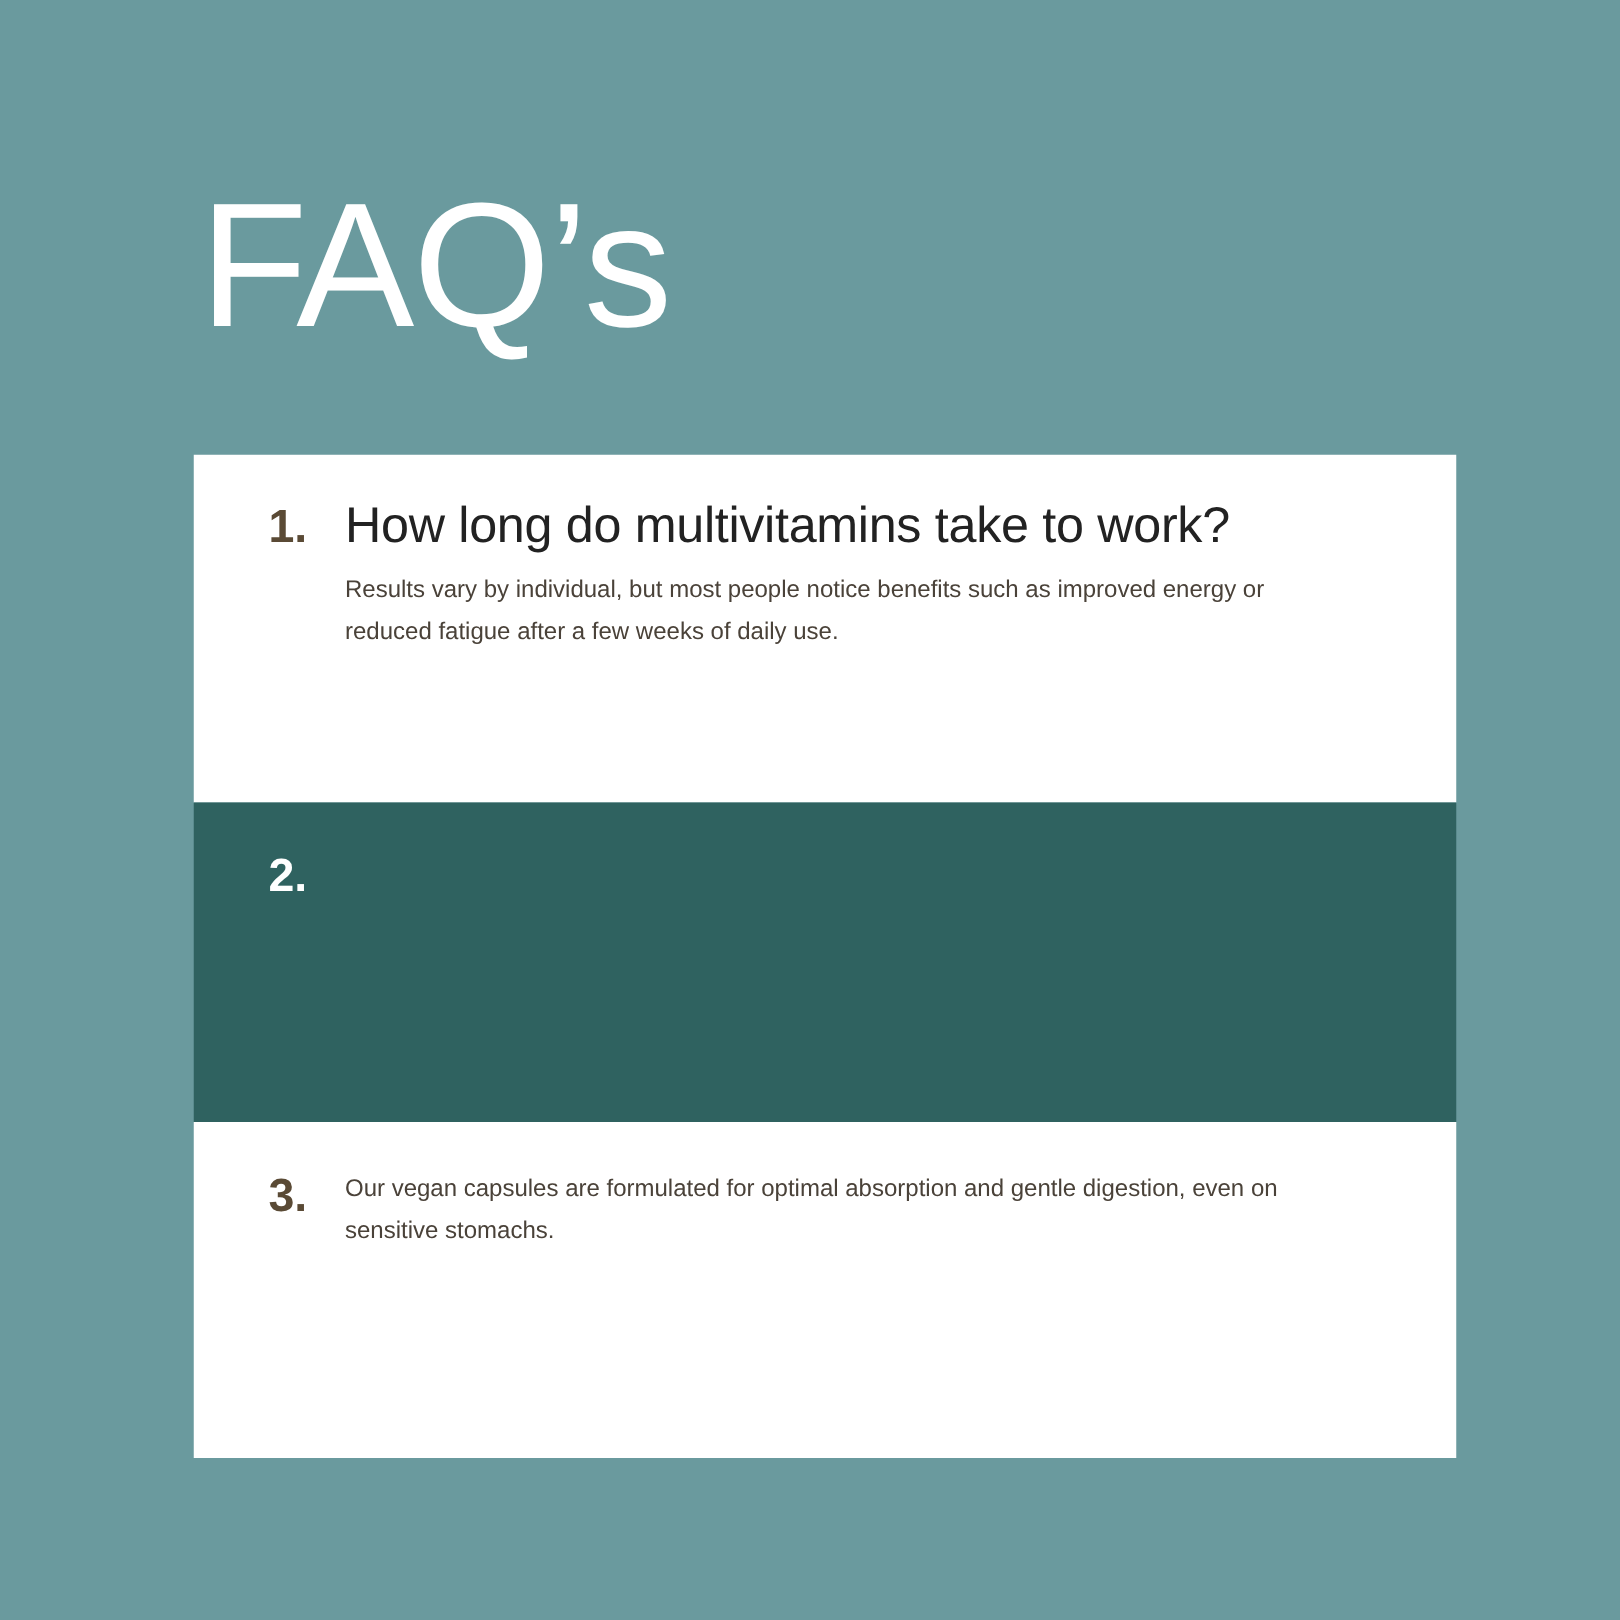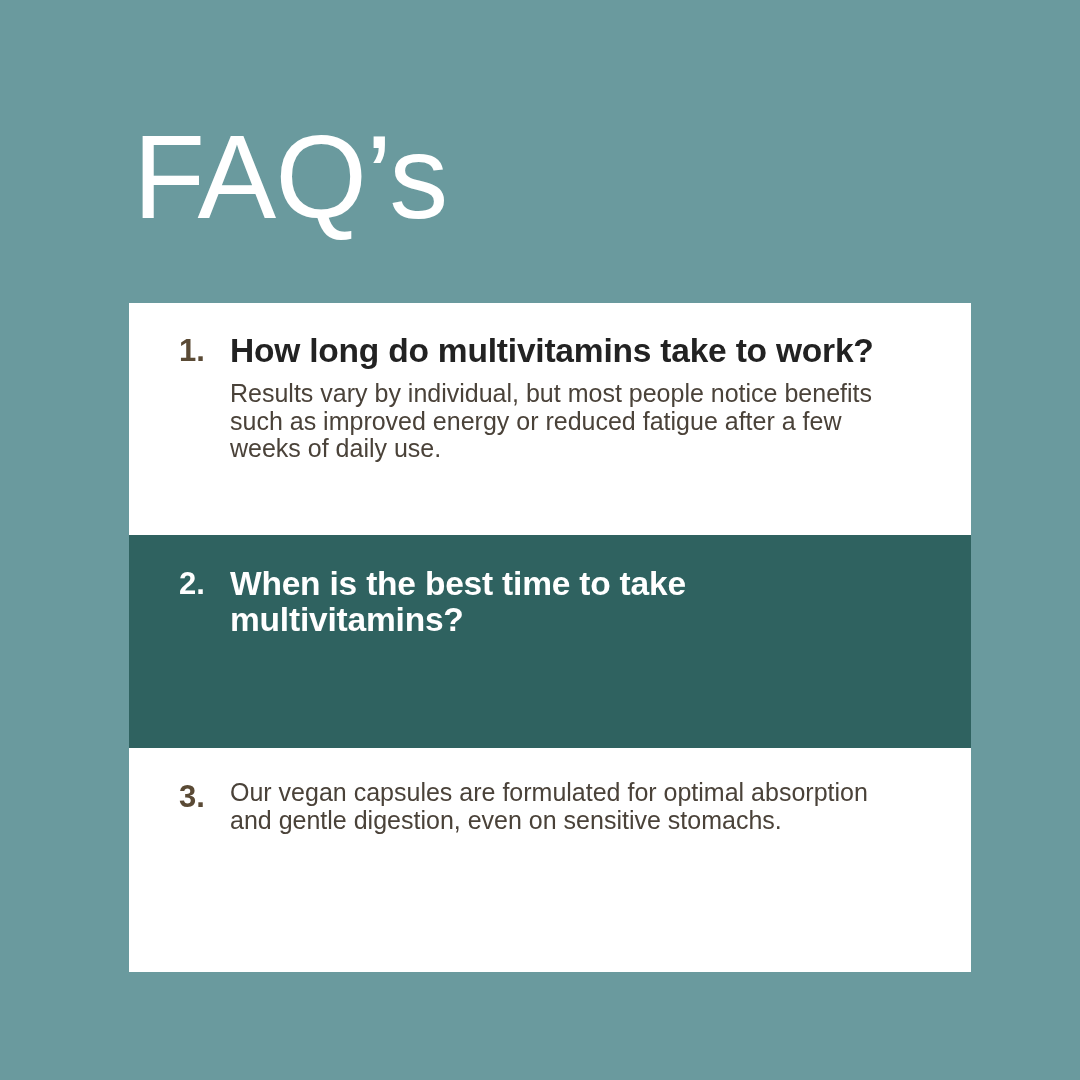--- a/index.html
+++ b/index.html
@@ -85,33 +85,33 @@
   }
 
   .faq-body {
     flex: 1 1 auto;
     min-width: 0;
     max-width: 666px;
   }
 
   .faq-question {
     font-size: 33.5px;
-    font-weight: 700;
+    font-weight: 400;
     line-height: 36px;
     color: #222222;
     letter-spacing: -0.2px;
     margin: 0 0 11px 0;
   }
   .faq-item.dark .faq-question {
     color: #ffffff;
     font-weight: 600;
   }
 
   .faq-answer {
-    font-size: 25px;
+    font-size: 16px;
     font-weight: 400;
     line-height: 27.5px;
     color: #4a4239;
     letter-spacing: 0px;
     margin: 0;
   }
   .faq-item.dark .faq-answer {
     color: #ffffff;
   }
 </style>
@@ -126,21 +126,20 @@
     <div class="faq-number">1.</div>
     <div class="faq-body">
       <div class="faq-question">How long do multivitamins take to work?</div>
       <div class="faq-answer">Results vary by individual, but most people notice benefits such as improved energy or reduced fatigue after a few weeks of daily use.</div>
     </div>
   </div>
 
   <div class="faq-item dark item-2">
     <div class="faq-number">2.</div>
     <div class="faq-body">
-      <div class="faq-question">When is the best time to take multivitamins?</div>
     </div>
   </div>
 
   <div class="faq-item light item-3">
     <div class="faq-number">3.</div>
     <div class="faq-body">
       <div class="faq-answer">Our vegan capsules are formulated for optimal absorption and gentle digestion, even on sensitive stomachs.</div>
     </div>
   </div>
 

